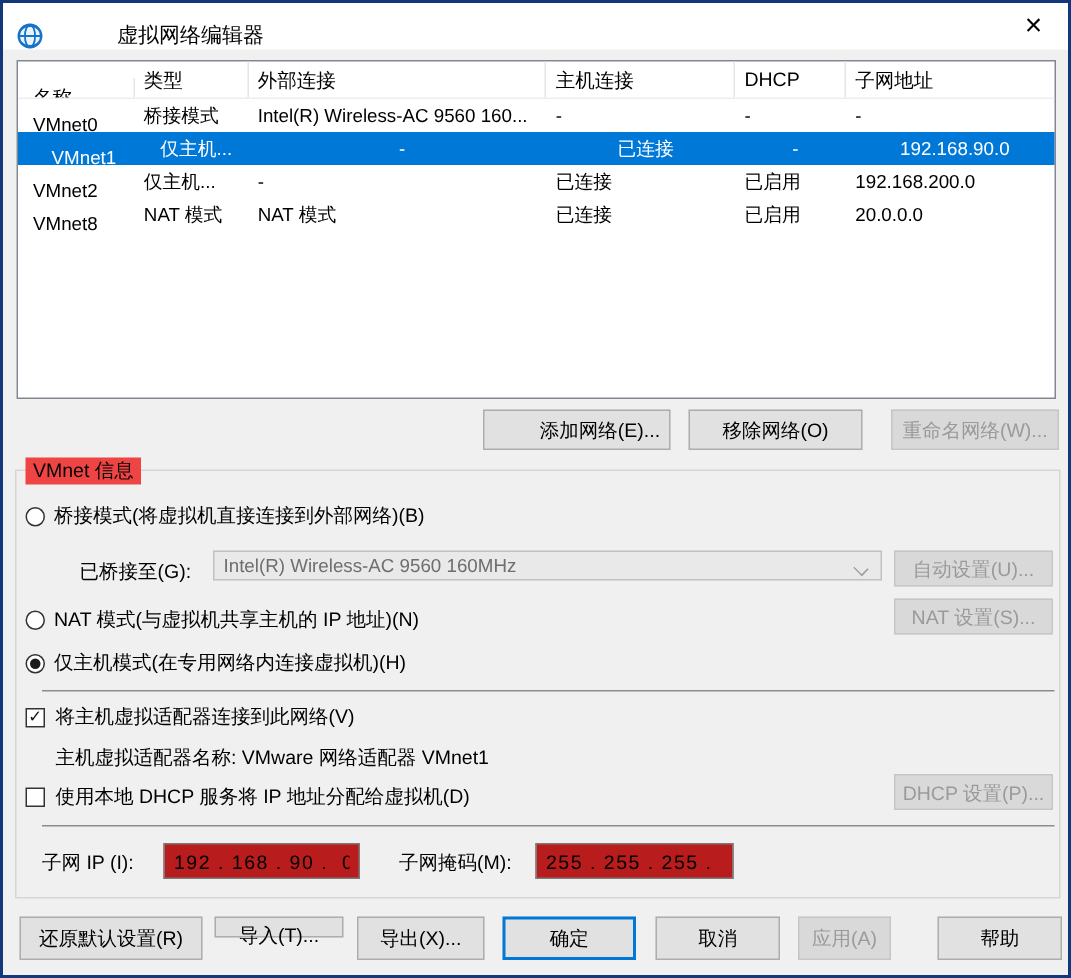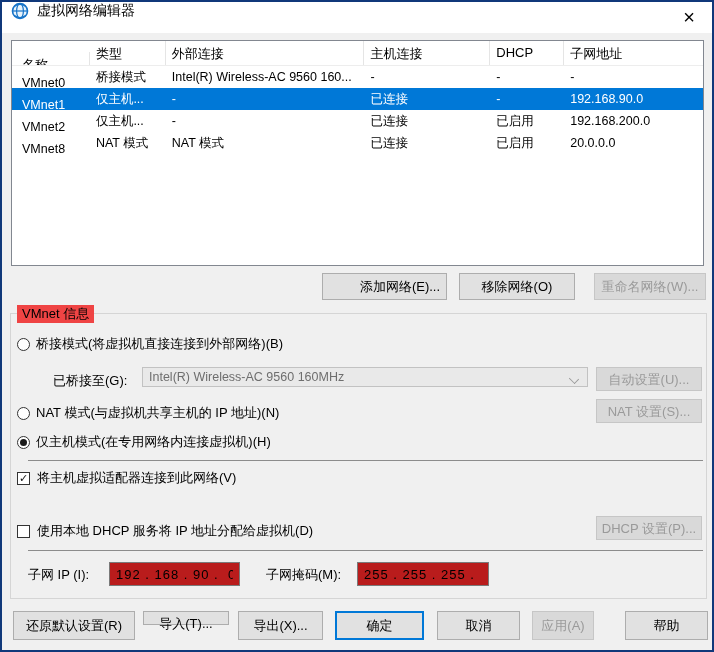--- a/index.html
+++ b/index.html
@@ -3,37 +3,37 @@
 <meta charset="utf-8">
 <style>
   html,body{margin:0;padding:0;background:#c8c8c8;}
   .window{
     position:relative;width:714px;height:652px;box-sizing:border-box;
     border:2px solid #10387a;background:#f0f0f0;
     font-family:"Liberation Sans","DejaVu Sans",sans-serif;
     font-size:13px;color:#000;overflow:hidden;
   }
   
-  .titlebar{position:absolute;left:0;top:0;width:100%;height:31px;background:#fff;display:flex;align-items:flex-start;}
+  .titlebar{position:absolute;left:0;top:0;width:100%;height:31px;background:#fff;display:flex;align-items:flex-end;gap:41px;}
   .app-icon{width:18px;height:18px;margin-left:9px;flex:0 0 auto;}
   .title-text{margin-left:8px;font-size:14px;}
   .close-btn{position:absolute;right:6px;top:0;width:34px;height:30px;display:flex;align-items:center;justify-content:center;font-size:20px;font-weight:300;cursor:pointer;}
   
   .listview{position:absolute;left:9px;top:38px;width:693px;height:226px;background:#fff;border:1px solid #828790;box-sizing:border-box;}
   .lv-header{display:flex;height:24px;border-bottom:1px solid #ededed;}
   .lv-hcell{box-sizing:border-box;border-right:1px solid #e5e5e5;padding:4px 0 0 6px;white-space:nowrap;overflow:hidden;font-size:13px;}
   .lv-row{display:flex;height:22px;align-items:center;}
   .lv-cell{box-sizing:border-box;padding-left:6px;white-space:nowrap;overflow:hidden;font-size:12.5px;}
   .c0{width:78px;padding-left:10px;margin-top:11px;}
   .c1{width:76px;}
   .c2{width:199px;}
   .c3{width:126px;}
   .c4{width:74px;}
   .c5{width:139px;}
-  .lv-row.selected{background:#0078d7;color:#fff;}
+  .lv-row.selected{background:#0078d7;color:#fff;text-align:center;}
   
   .btn{
     position:absolute;height:27px;box-sizing:border-box;
     background:#e1e1e1;border:1px solid #adadad;
     font-size:13px;text-align:center;line-height:24px;cursor:pointer;
     font-family:inherit;padding:0;
   }
   .btn.disabled{background:#d9d9d9;border-color:#c6c6c6;color:#9a9a9a;cursor:default;}
   .btn.default{border:2px solid #0078d7;}
   
@@ -145,20 +145,21 @@
       <span class="radio on"></span>
       <span>仅主机模式(在专用网络内连接虚拟机)(H)</span>
     </div>
 
     <div class="sep" style="top:146px;"></div>
 
     <div class="g-row" style="left:6px;top:155px;">
       <span class="checkbox">✓</span>
       <span>将主机虚拟适配器连接到此网络(V)</span>
     </div>
+    <span class="gtext" style="left:26px;top:182px;">主机虚拟适配器名称: VMware 网络适配器 VMnet1</span>
 
     <div class="g-row" style="left:6px;top:208px;">
       <span class="checkbox"></span>
       <span>使用本地 DHCP 服务将 IP 地址分配给虚拟机(D)</span>
     </div>
     <button class="btn disabled sbtn" style="left:585px;top:202px;">DHCP 设置(P)...</button>
 
     <div class="sep" style="top:236px;"></div>
 
     <span class="gtext" style="left:17px;top:252px;">子网 IP (I):</span>

